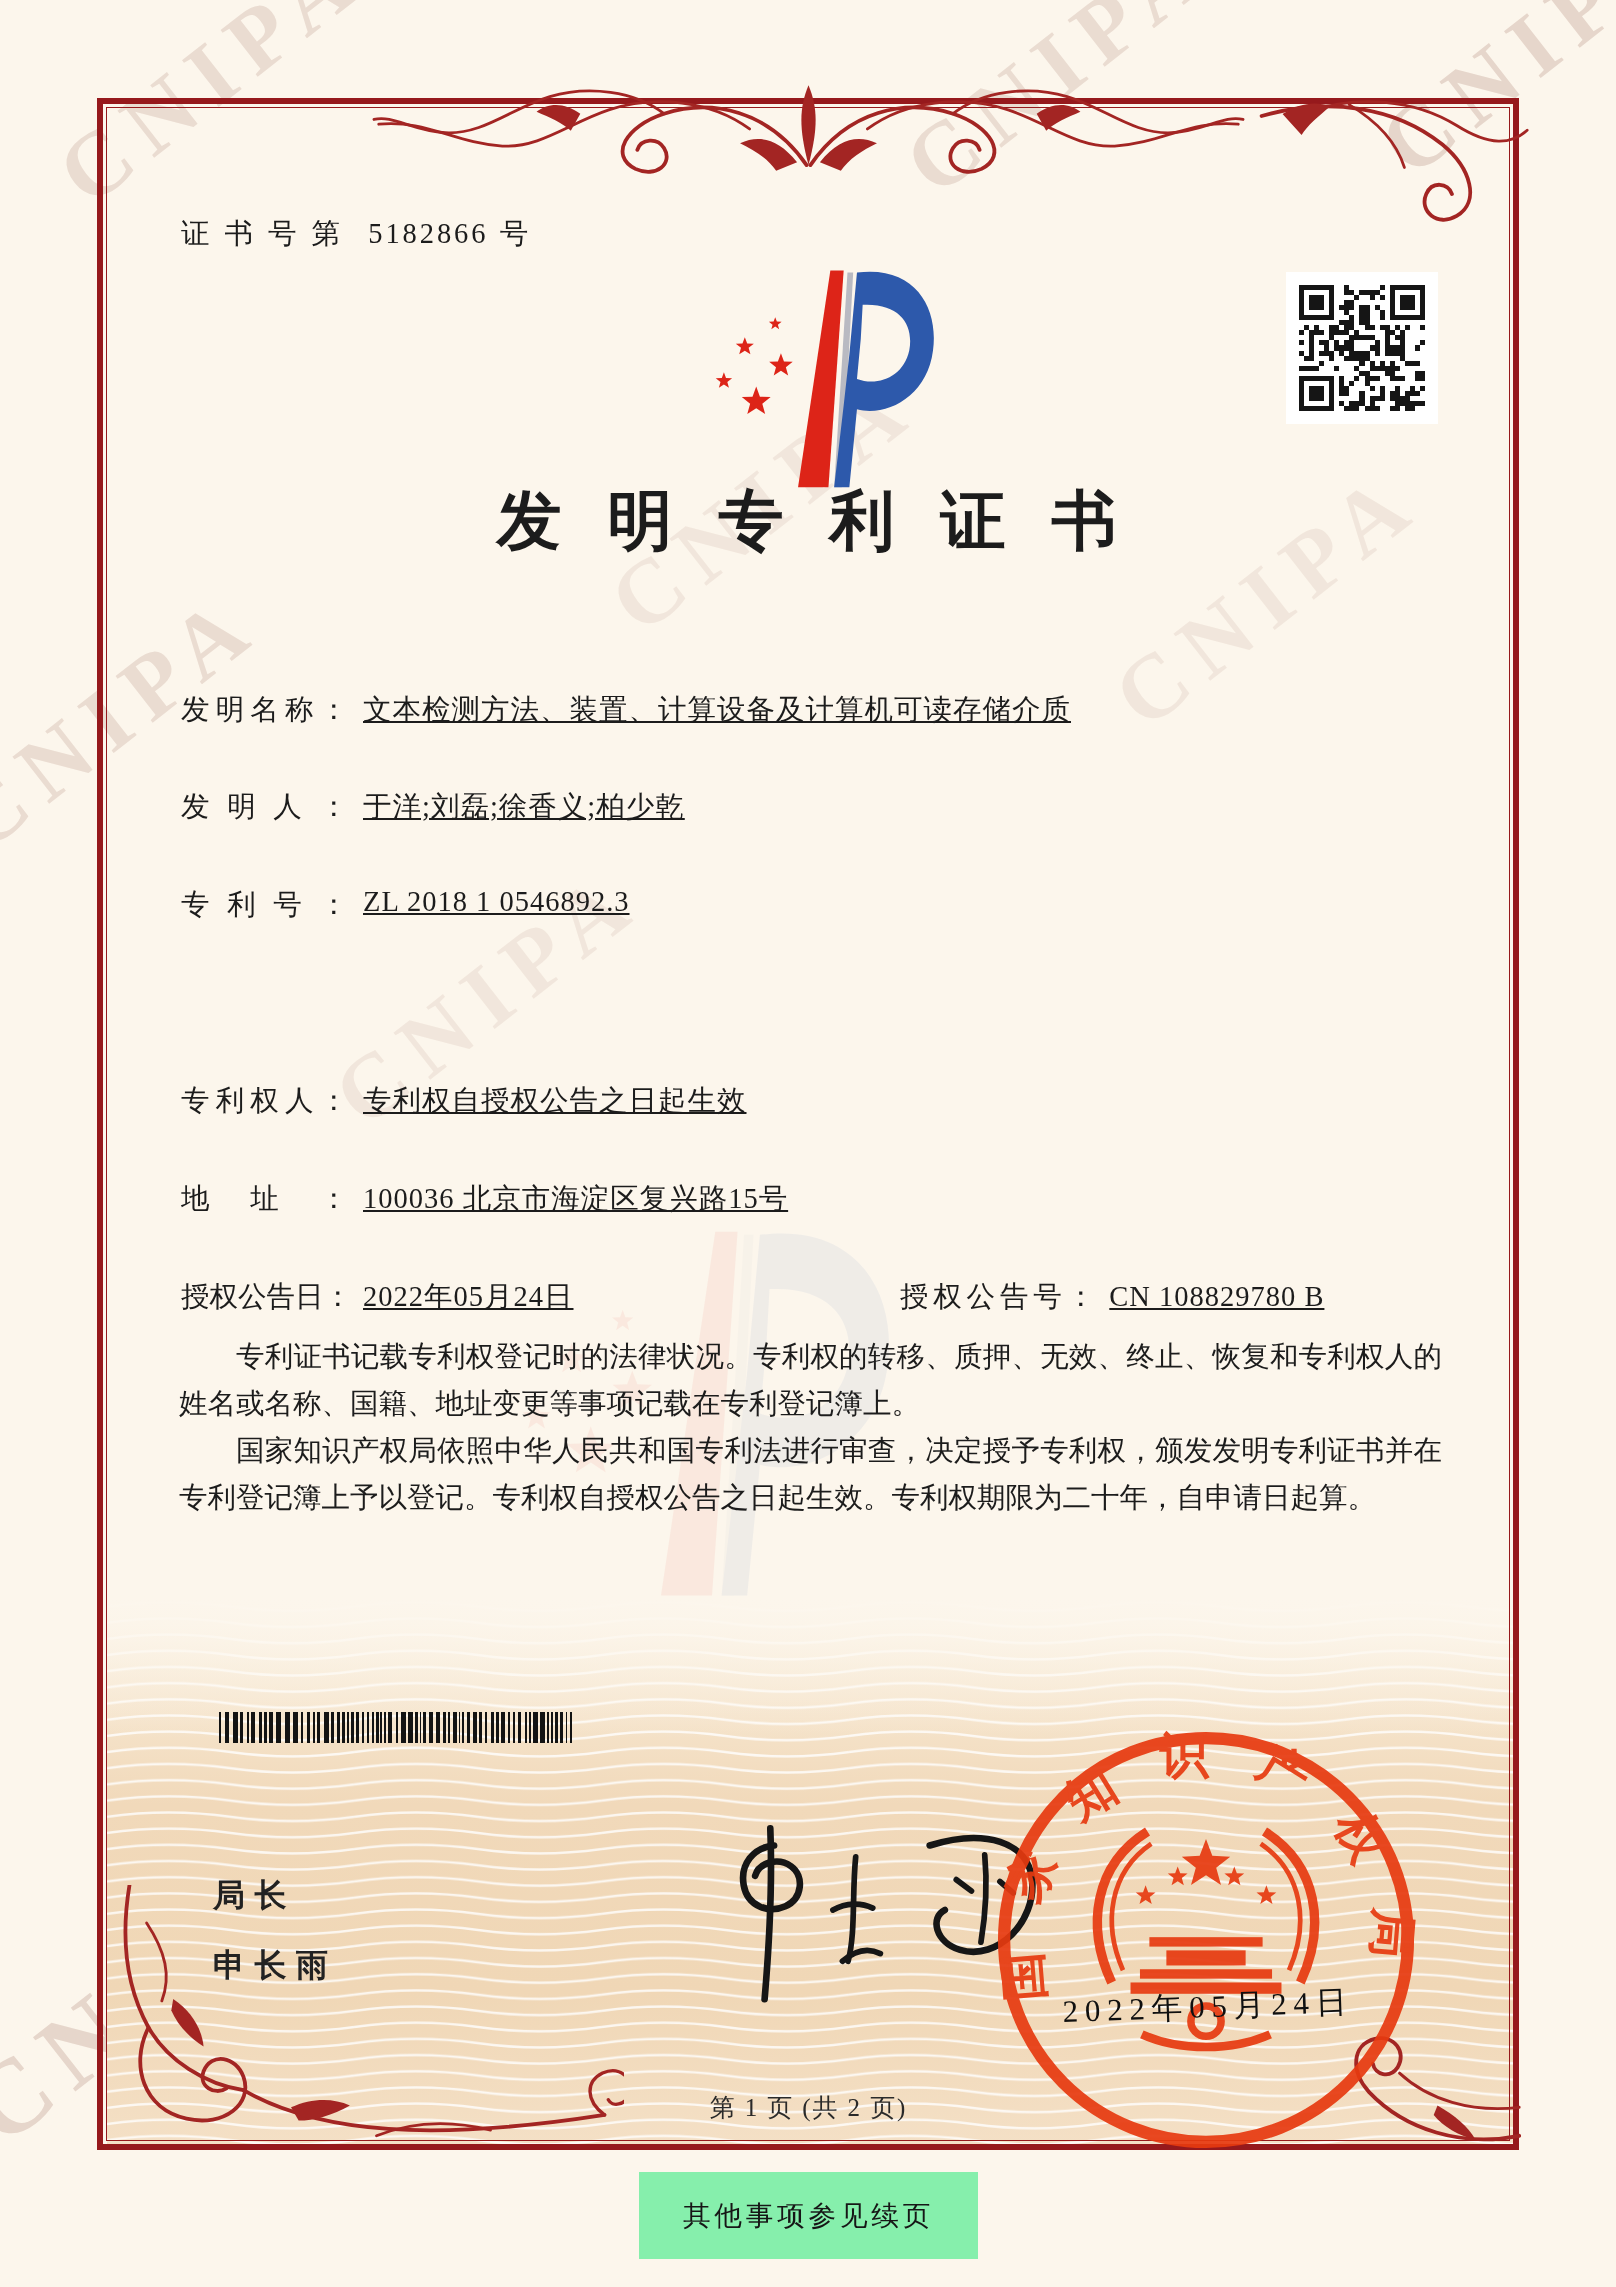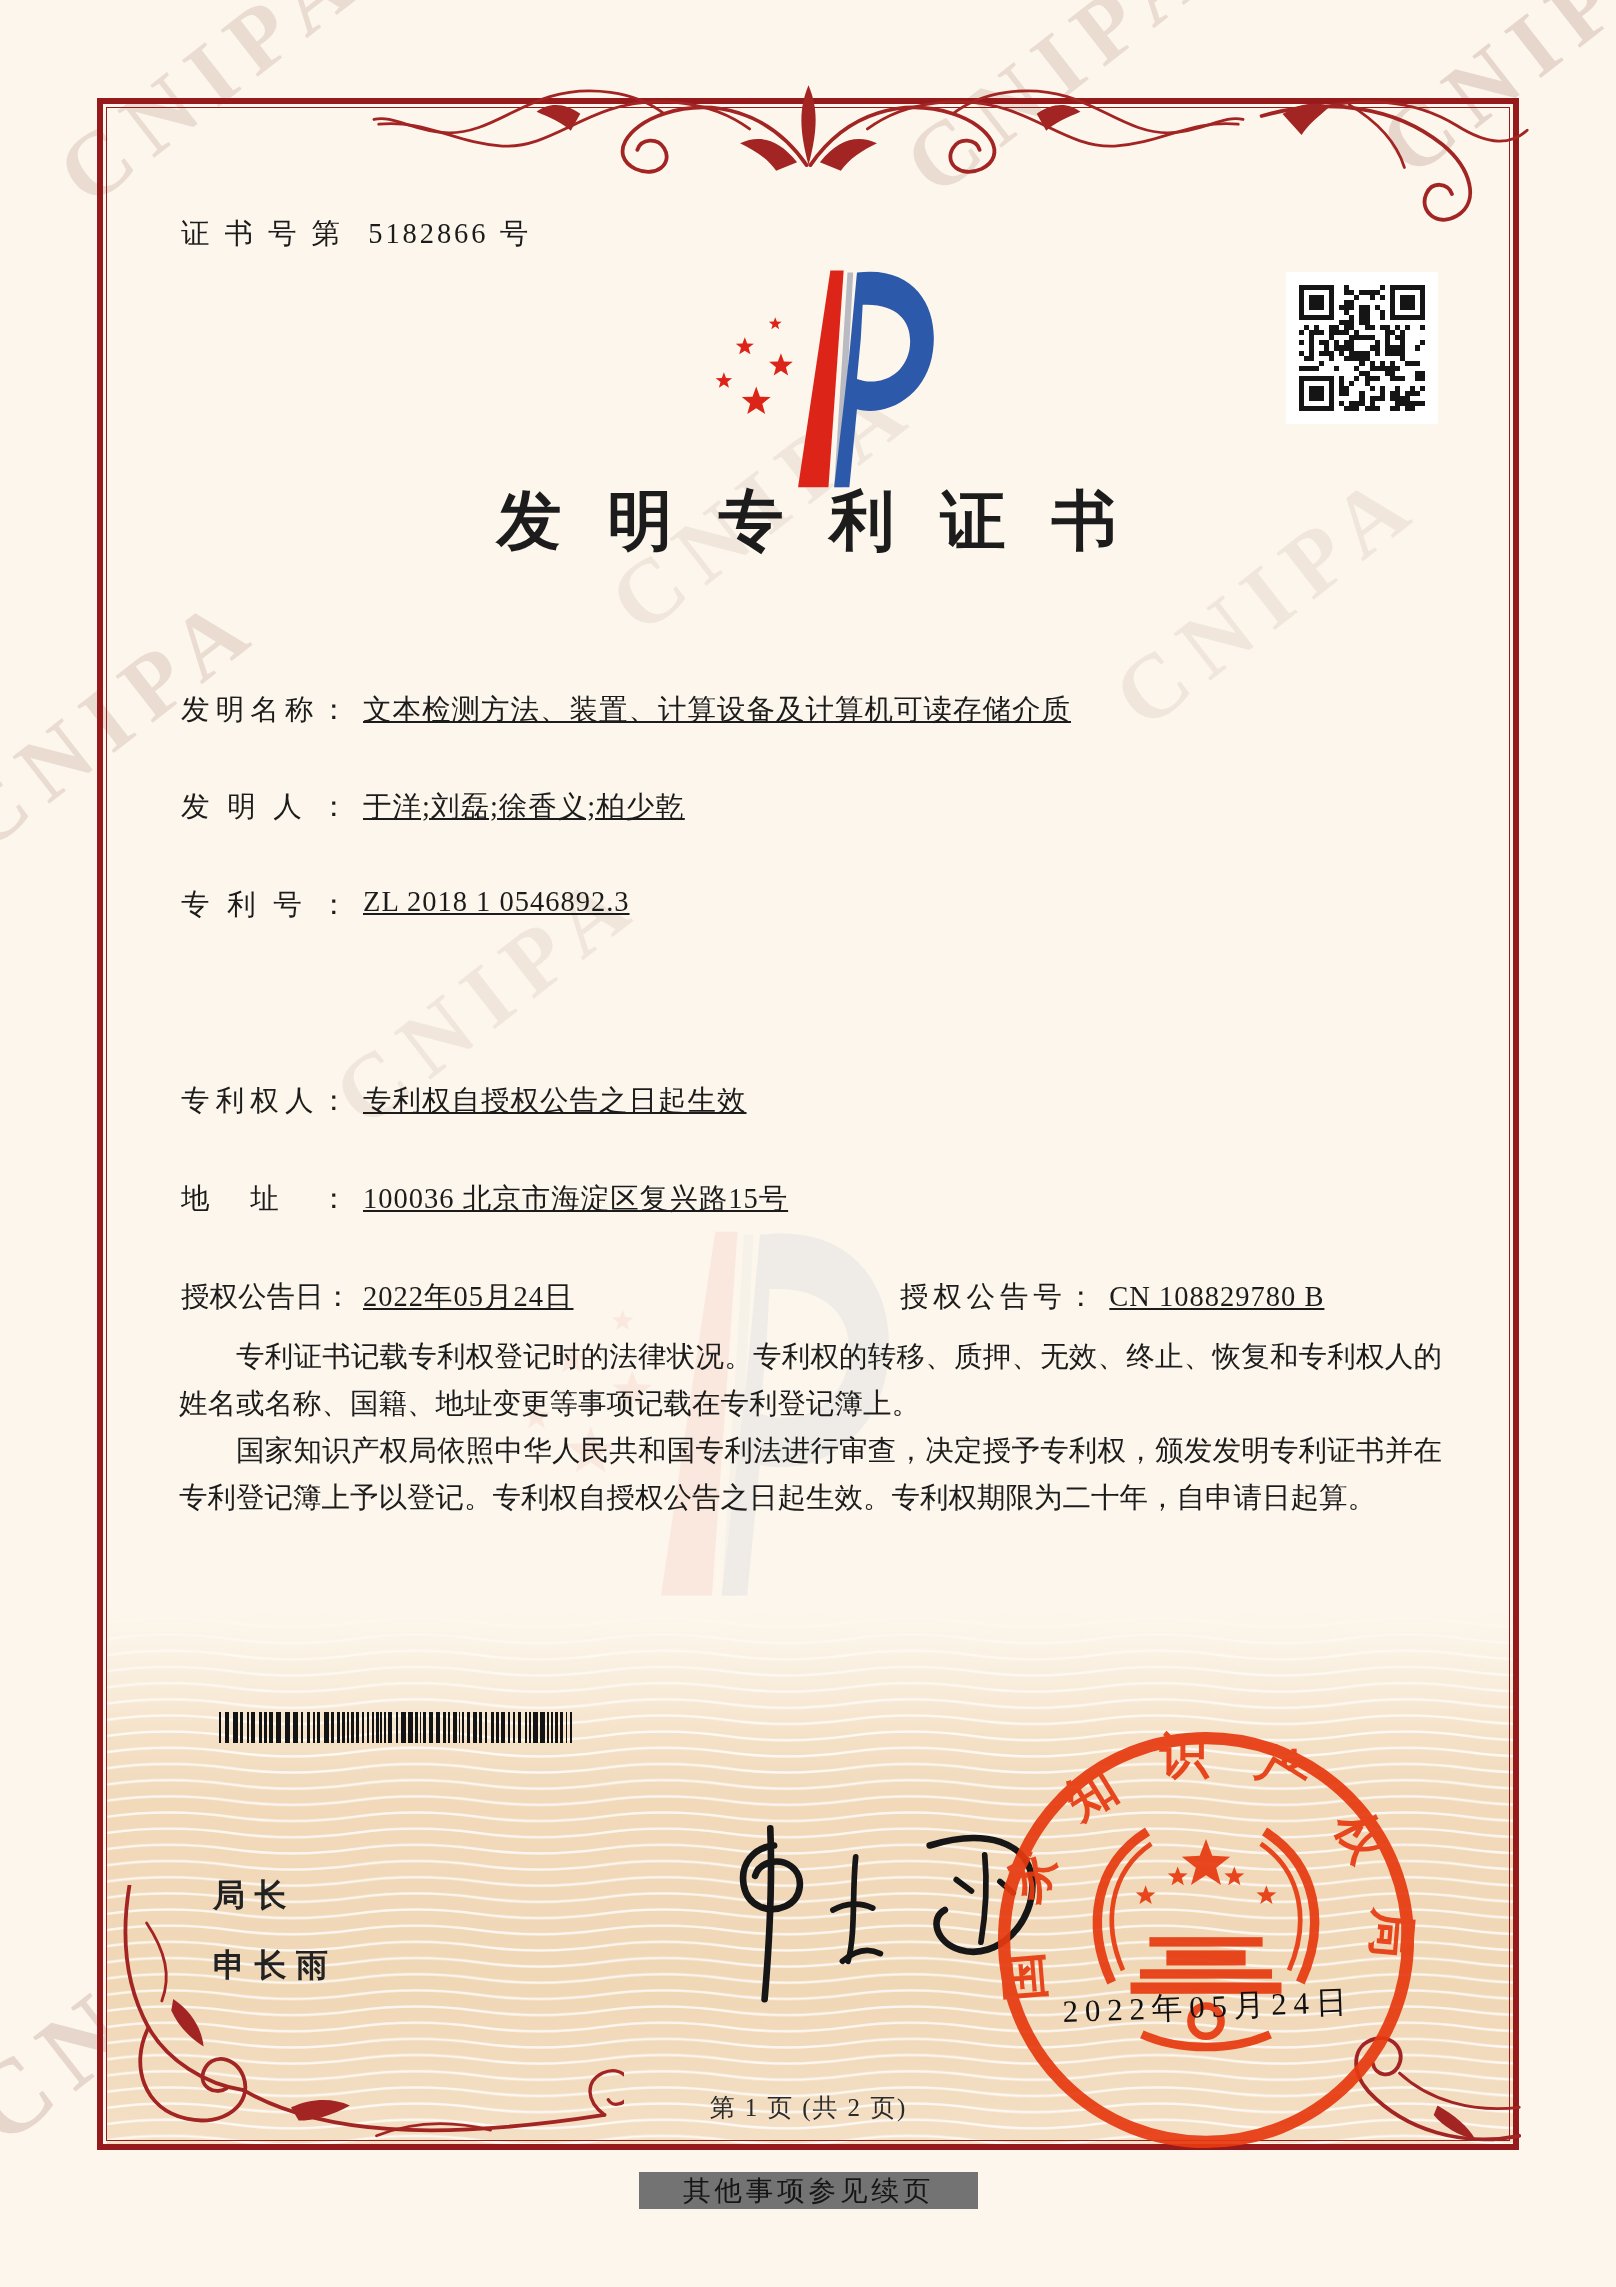--- a/index.html
+++ b/index.html
@@ -82,21 +82,21 @@
     font-size:31px; letter-spacing:6.7px; color:#101010; transform:rotate(-2deg);
     white-space:nowrap;
   }
   
   .page-info{
     position:absolute; left:97px; width:1423px; top:2091px; text-align:center;
     font-size:25px; letter-spacing:1.9px; color:#2a2a2a;
   }
   .cont-note-wrap{position:absolute; left:0; right:0; top:2172px; text-align:center;}
   .cont-note{
-    display:inline-block; background:#737373; padding:0 44px;
+    display:inline-block; background:#86efac; padding:25px 44px;
     font-size:27.6px; letter-spacing:3.8px; color:#161616;
   }
   .orn{position:absolute; pointer-events:none;}
 </style>
 </head>
 <body>
 
 <div class="page">
 
   <span class="wm mid" style="left:38px;  top:143px;">CNIPA</span>

